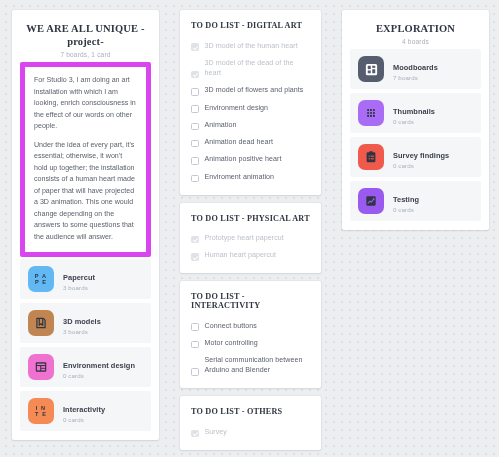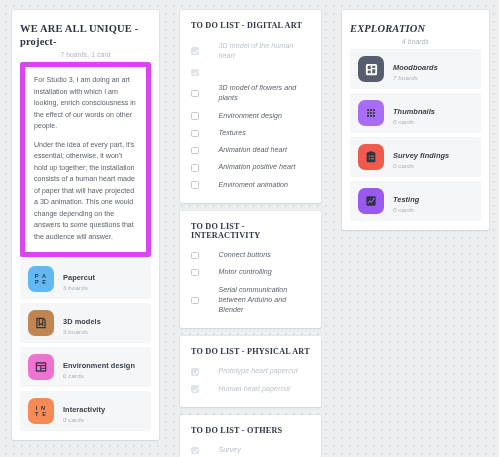--- a/index.html
+++ b/index.html
@@ -32,36 +32,36 @@
   }
 
   
   .column {
     display: flex;
     flex-direction: column;
     gap: 8px;
   }
   #col-1 { margin-left: 12px; width: 147px; }
   #col-2 { margin-left: 21px; width: 141px; }
-  #col-3 { margin-left: 21px; width: 147px; font-style: italic; }
+  #col-3 { margin-left: 21px; width: 147px; }
 
   .panel {
     background: #ffffff;
     border-radius: 2px;
     box-shadow: 0 1px 2px rgba(40,50,70,0.10), 0 0 0 1px rgba(40,50,70,0.03);
     padding: 9px 8px 9px 8px;
   }
 
   
   .board-title {
     font-family: "Liberation Serif", serif;
     font-weight: bold;
     font-size: 10.5px;
     color: #2f3542;
-    text-align: left;
+    text-align: center;
     letter-spacing: 0.15px;
     line-height: 1.25;
     padding-top: 3px;
   }
   .board-sub {
     font-size: 6.5px;
     color: #aab0ba;
     text-align: center;
     margin-top: 3px;
     margin-bottom: 4px;
@@ -137,25 +137,24 @@
     font-size: 6.2px;
     color: #aab0ba;
     margin-top: 2px;
     letter-spacing: 0.1px;
   }
 
   
   .checks { display: flex; flex-direction: column; }
   .check-item {
     display: flex;
-    align-items: center;
-    gap: 20px;
+    align-items: flex-end;
+    gap: 6px;
     padding: 3.5px 3px;
     cursor: pointer;
-    font-style: italic;
   }
   .check-box {
     width: 7.5px;
     height: 7.5px;
     flex: 0 0 7.5px;
     border: 1px solid #c3c8d1;
     border-radius: 1.5px;
     background: #ffffff;
     margin-top: 0.5px;
     position: relative;
@@ -267,76 +266,77 @@
 
     <div class="panel">
       <div class="list-title">TO DO LIST - DIGITAL ART</div>
       <div class="checks">
         <div class="check-item done">
           <span class="check-box"></span>
           <span class="check-label">3D model of the human heart</span>
         </div>
         <div class="check-item done">
           <span class="check-box"></span>
+          <span class="check-label">3D model of the dead of the heart</span>
         </div>
         <div class="check-item">
           <span class="check-box"></span>
           <span class="check-label">3D model of flowers and plants</span>
         </div>
         <div class="check-item">
           <span class="check-box"></span>
           <span class="check-label">Environment design</span>
         </div>
         <div class="check-item">
           <span class="check-box"></span>
-          <span class="check-label">Textures</span>
+          <span class="check-label">Animation</span>
         </div>
         <div class="check-item">
           <span class="check-box"></span>
           <span class="check-label">Animation dead heart</span>
         </div>
         <div class="check-item">
           <span class="check-box"></span>
           <span class="check-label">Animation positive heart</span>
         </div>
         <div class="check-item">
           <span class="check-box"></span>
           <span class="check-label">Enviroment animation</span>
-        </div>
-      </div>
-    </div>
-
-    <div class="panel">
-      <div class="list-title">TO DO LIST - INTERACTIVITY</div>
-      <div class="checks">
-        <div class="check-item">
-          <span class="check-box"></span>
-          <span class="check-label">Connect buttons</span>
-        </div>
-        <div class="check-item">
-          <span class="check-box"></span>
-          <span class="check-label">Motor controlling</span>
-        </div>
-        <div class="check-item">
-          <span class="check-box"></span>
-          <span class="check-label">Serial communication between Arduino and Blender</span>
         </div>
       </div>
     </div>
 
     <div class="panel">
       <div class="list-title">TO DO LIST - PHYSICAL ART</div>
       <div class="checks">
         <div class="check-item done">
           <span class="check-box"></span>
           <span class="check-label">Prototype heart papercut</span>
         </div>
         <div class="check-item done">
           <span class="check-box"></span>
           <span class="check-label">Human heart papercut</span>
+        </div>
+      </div>
+    </div>
+
+    <div class="panel">
+      <div class="list-title">TO DO LIST - INTERACTIVITY</div>
+      <div class="checks">
+        <div class="check-item">
+          <span class="check-box"></span>
+          <span class="check-label">Connect buttons</span>
+        </div>
+        <div class="check-item">
+          <span class="check-box"></span>
+          <span class="check-label">Motor controlling</span>
+        </div>
+        <div class="check-item">
+          <span class="check-box"></span>
+          <span class="check-label">Serial communication between Arduino and Blender</span>
         </div>
       </div>
     </div>
 
     <div class="panel">
       <div class="list-title">TO DO LIST - OTHERS</div>
       <div class="checks">
         <div class="check-item done">
           <span class="check-box"></span>
           <span class="check-label">Survey</span>

